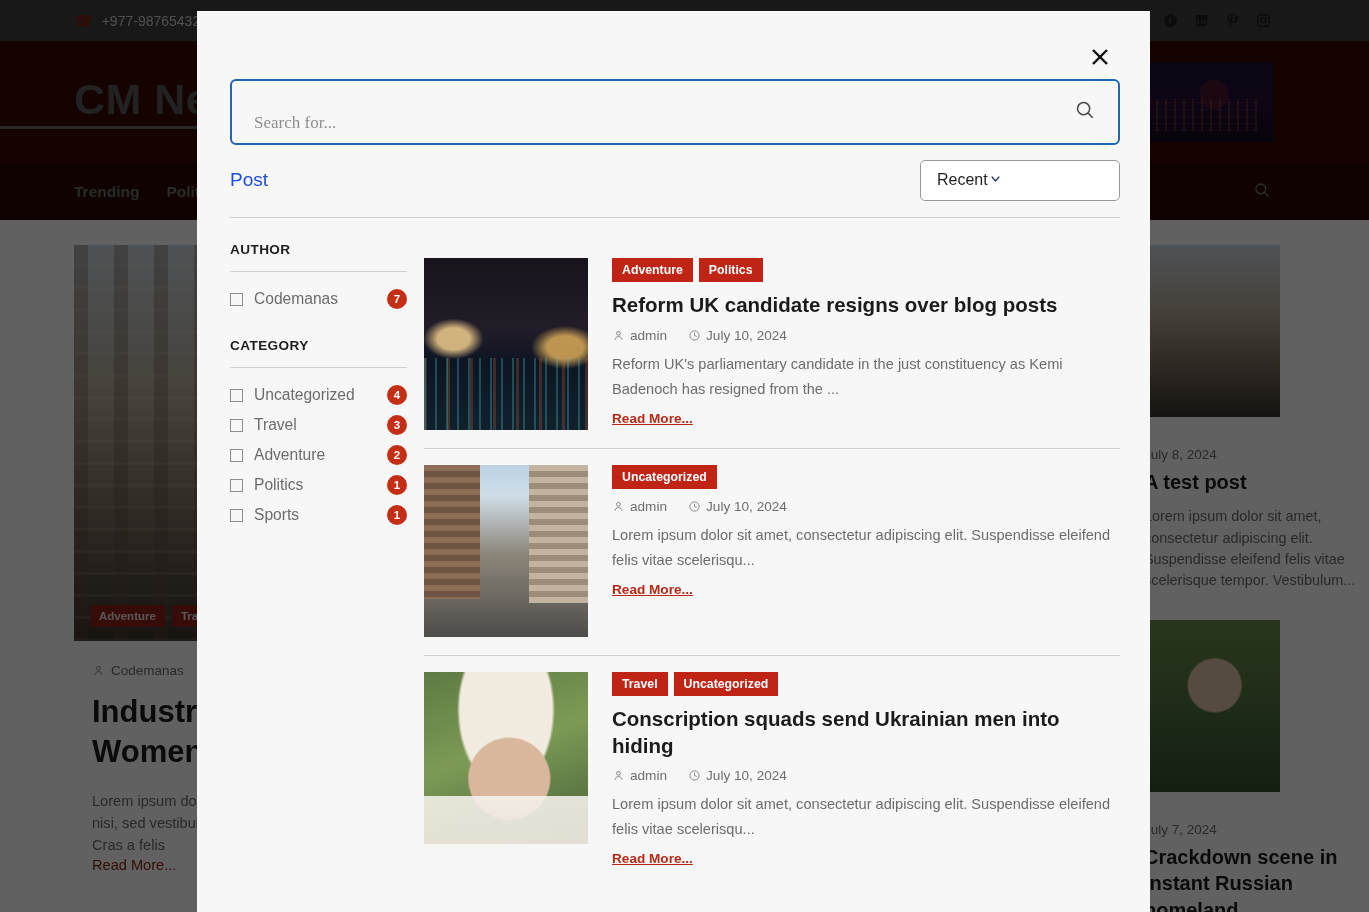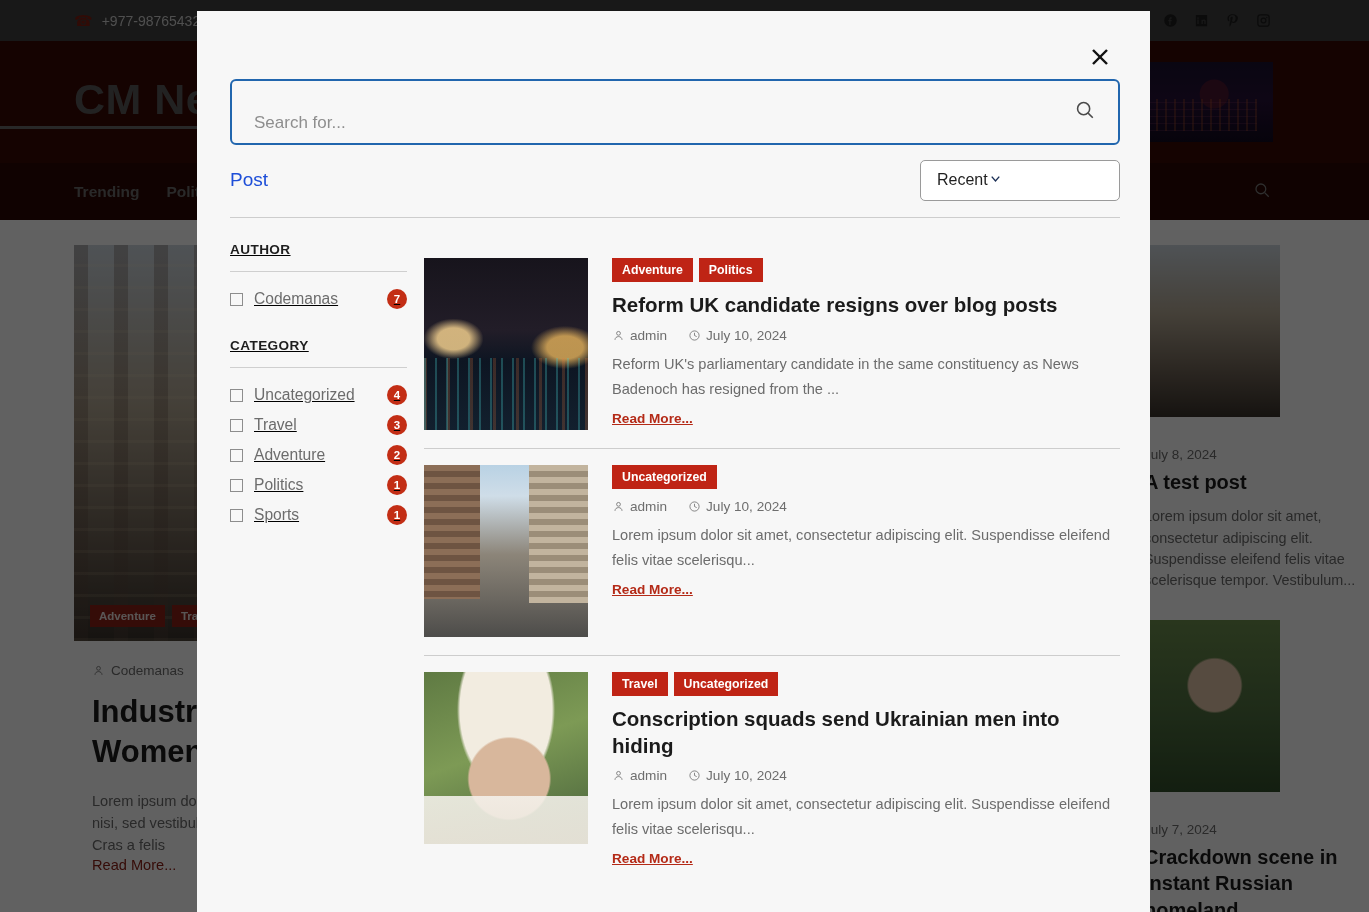--- a/index.html
+++ b/index.html
@@ -112,21 +112,21 @@
   }
   .modal-close svg { width: 24px; height: 24px; stroke: #111; stroke-width: 2.4; }
 
   .search-wrap {
     position: absolute; left: 33px; top: 68px; width: 890px; height: 66px;
     border: 2px solid #2166ae; border-radius: 6px; background: #f7f7f7;
     display: flex; align-items: center; padding: 0 22px;
   }
   .search-input {
     flex: 1; border: none; outline: none; background: transparent;
-    font-family: Liberation Sans, sans-serif; font-size: 17px; color: #303030;
+    font-family: Liberation Serif, serif; font-size: 17px; color: #303030;
     caret-color: #444;
     margin-top: 22px;
   }
   .search-input::placeholder { color: #8e8e8e; }
   .search-btn-ic { width: 22px; height: 22px; stroke: #4a4a4a; fill: none; stroke-width: 1.7; }
 
   .filterbar {
     position: absolute; left: 33px; top: 141px; width: 890px; height: 56px;
     display: flex; align-items: center; justify-content: space-between;
   }
@@ -134,21 +134,21 @@
   .sortsel {
     width: 200px; height: 41px; border: 1px solid #9a9a9a; border-radius: 5px;
     background: #fff; display: flex; align-items: center; justify-content: flex-start;
     padding: 0 14px 0 16px; font-size: 16px; color: #1f1f1f;
   }
   .sortsel svg { width: 15px; height: 15px; stroke: #1b2f55; fill: none; stroke-width: 2.2; }
 
   .hr-main { position: absolute; left: 33px; top: 206px; width: 890px; height: 1px; background: #cdcdcd; }
 
   
-  .side { position: absolute; left: 33px; top: 231px; width: 177px; text-decoration: underline; }
+  .side { position: absolute; left: 33px; top: 231px; width: 177px; }
   .side-h { font-size: 13.6px; font-weight: 700; color: #1e1e1e; letter-spacing: .4px; }
   .side-rule { height: 1px; background: #cfcfcf; margin: 14px 0 12px; }
   .side-row { display: flex; align-items: center; height: 30px; gap: 11px; }
   .cbx { width: 13px; height: 13px; border: 1.6px solid #8d8d8d; background: #f7f7f7; flex: 0 0 auto; }
   .side-label { font-size: 15.6px; color: #6c6c6c; flex: 1; white-space: nowrap; }
   .badge {
     min-width: 20px; height: 20px; border-radius: 50%; background: #c32e15; color: #fff;
     font-size: 11.5px; font-weight: 700; display: flex; align-items: center; justify-content: center;
   }
   .side-gap { height: 24px; }
@@ -408,21 +408,21 @@
             <span>admin</span>
           </span>
           <span class="meta-i">
             <svg viewBox="0 0 24 24">
                 <circle cx="12" cy="12" r="8.5"></circle>
                 <polyline points="12,7 12,12 16,14"></polyline>
               </svg>
             <span>July 10, 2024</span>
           </span>
         </div>
-        <div class="res-excerpt">Reform UK's parliamentary candidate in the same constituency as News Badenoch has resigned from the ...</div>
+        <div class="res-excerpt">Reform UK's parliamentary candidate in the just constituency as Kemi Badenoch has resigned from the ...</div>
         <a class="res-more">Read More...</a>
       </div>
     </div>
 
     <div class="res-div"></div>
 
     <div class="res">
       <div class="res-thumb th-nyc"></div>
       <div class="res-body">
         <div class="res-tags">

